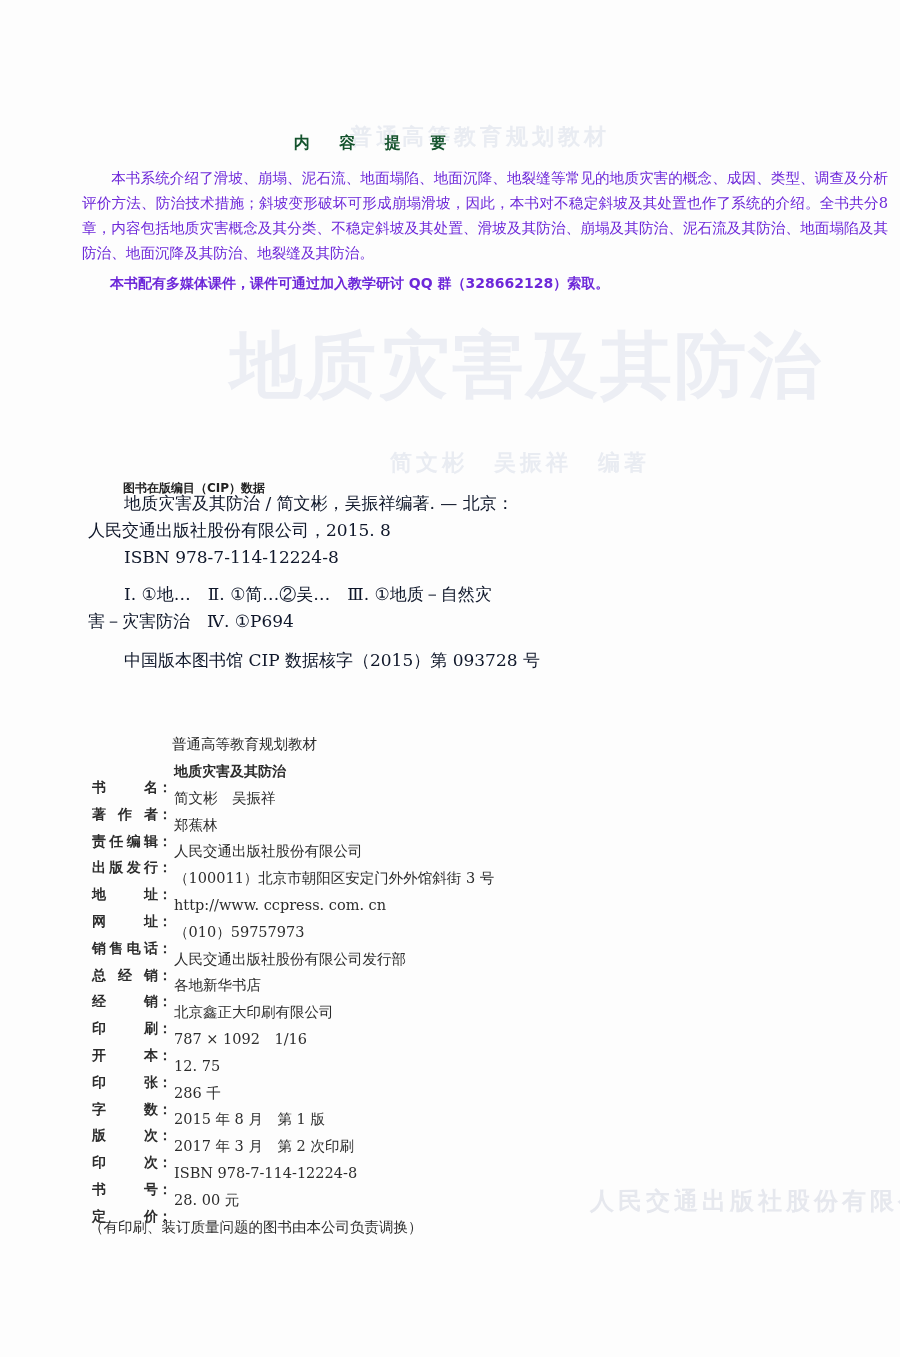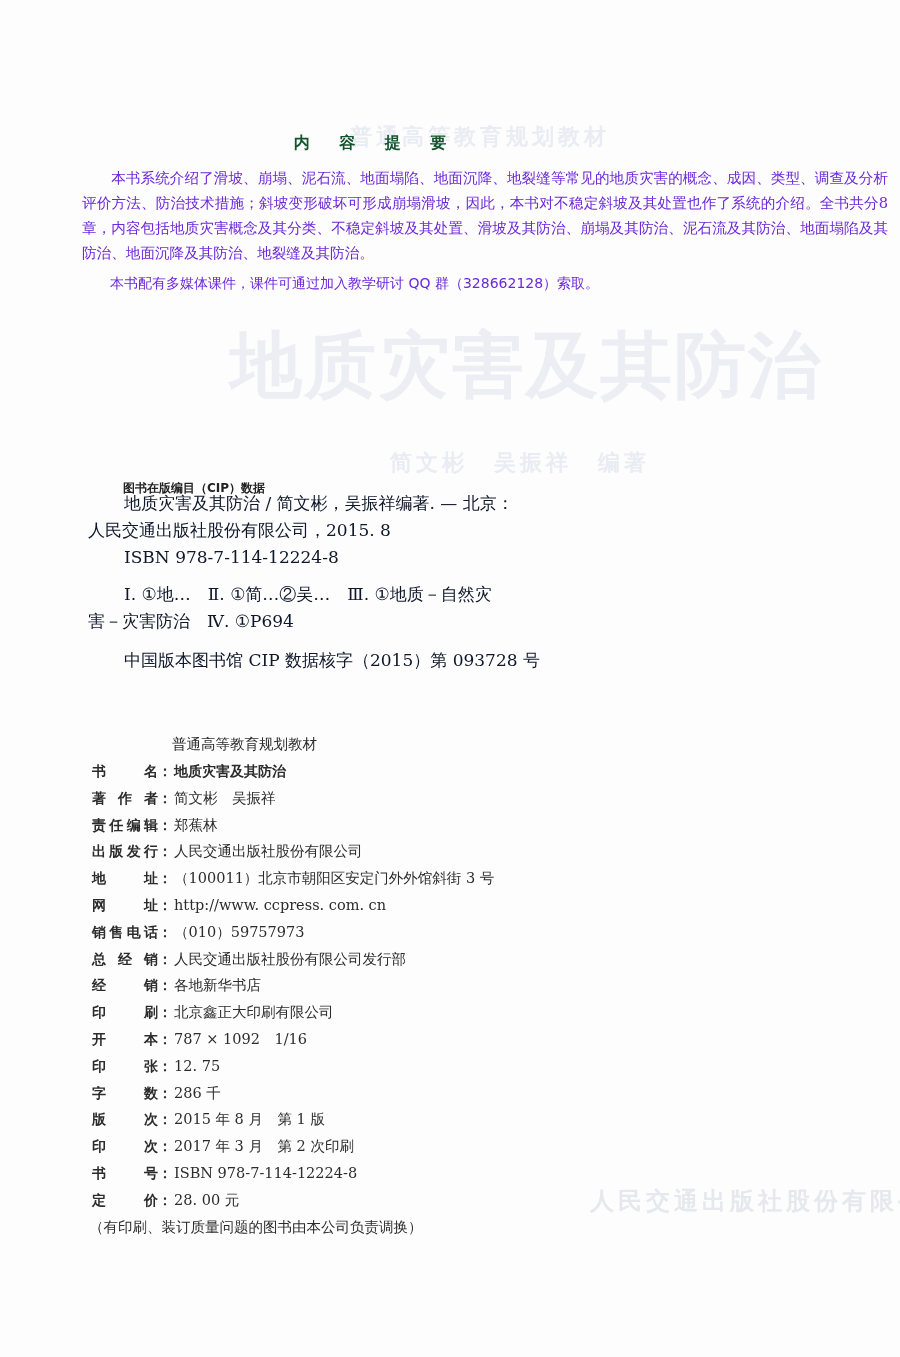--- a/index.html
+++ b/index.html
@@ -54,21 +54,21 @@
     line-height: 25px;
     color: #6d28d9;
   }
   .summary p {
     margin: 0;
     text-indent: 2em;
     text-align: justify;
   }
   .summary p.bold {
     font-family: "DejaVu Sans", sans-serif;
-    font-weight: normal;
+    font-weight: bold;
     margin-top: 6px;
     font-size: 14px;
   }
 
   .cip-title {
     position: absolute;
     left: 123px;
     top: 480px;
     font-family: "DejaVu Sans", sans-serif;
     font-weight: bold;
@@ -107,20 +107,21 @@
     white-space: nowrap;
   }
   .imprint .label {
     width: 80px;
     font-family: "DejaVu Sans", sans-serif;
     font-weight: bold;
     font-size: 14px;
     display: flex;
     justify-content: space-between;
     box-sizing: border-box;
+    margin-top: 16px;
   }
   .imprint .label-text {
     display: inline-block;
     width: 66px;
     text-align-last: justify;
     text-align: justify;
   }
   .imprint .label-colon {
     display: inline-block;
     width: 14px;

